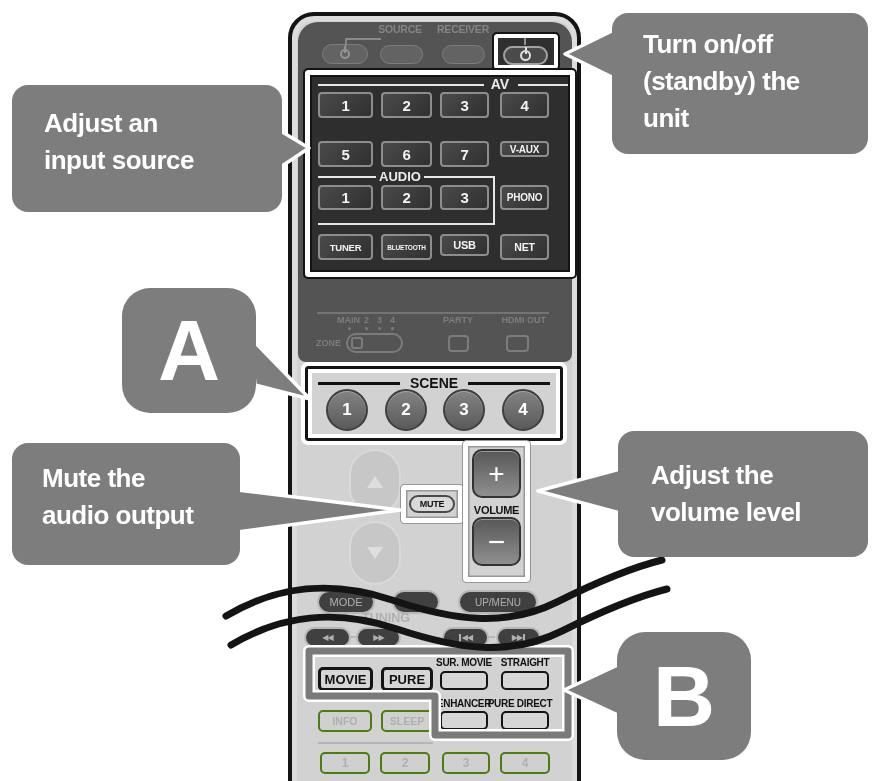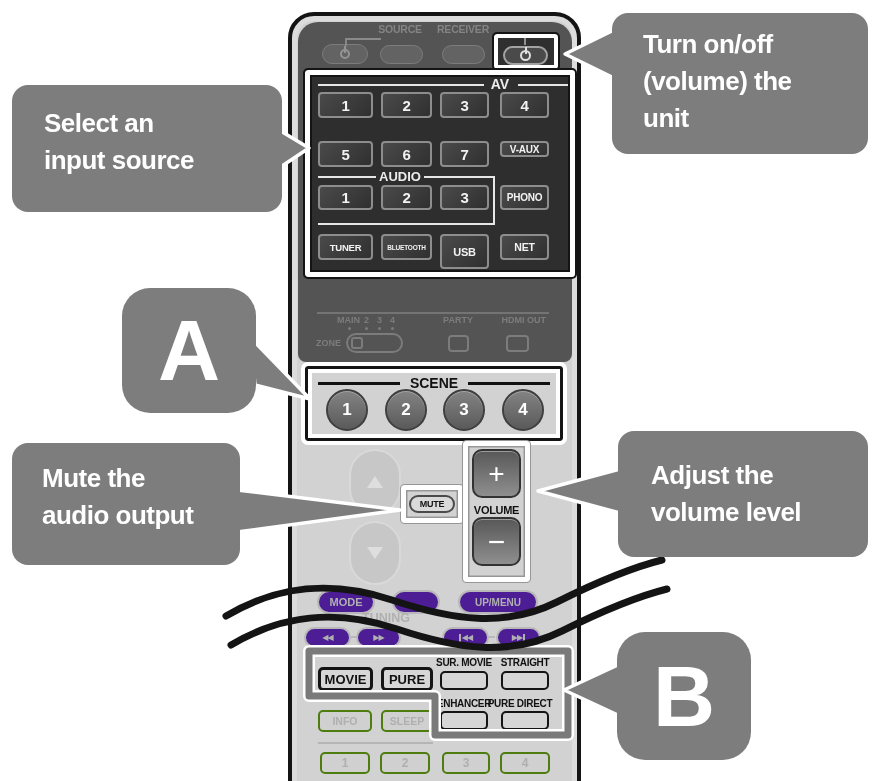--- a/index.html
+++ b/index.html
@@ -65,22 +65,22 @@
     box-shadow: inset 0 1px 0 #9b9b9b; color:#fff;
     display:flex; align-items:center; justify-content:center;
   }
   .mute-oval {
     position:absolute; background:#d9d9d9; border:2px solid #4a4a4a; border-radius:10px;
     color:#111; font-weight:bold; font-size:9px; letter-spacing:-0.2px;
     display:flex; align-items:center; justify-content:center;
   }
 
   
-  .faded-oval { position:absolute; border:2px solid #b8b8b8; border-radius:12px; background:#4c1d95;
-    color:#b0b0b0; font-weight:bold; display:flex; align-items:center; justify-content:center; }
+  .faded-oval { position:absolute; border:2px solid #b8b8b8; border-radius:12px; background:#404040;
+    color:#b0b0b0; font-weight:normal; display:flex; align-items:center; justify-content:center; }
   .faded-rect { position:absolute; border:2px solid #4d7c0f; border-radius:5px; background:#d0d0d0;
     color:#afafaf; font-weight:bold; display:flex; align-items:center; justify-content:center; }
   .faded-lbl  { position:absolute; color:#b0b0b0; font-weight:bold; text-align:center; }
   .skipbar { display:inline-block; width:2px; height:8px; background:#b0b0b0; }
 
   
   .sm-btn { position:absolute; background:#d6d6d6; border:2.5px solid #141414; border-radius:5px;
     color:#111; font-weight:bold; display:flex; align-items:center; justify-content:center; }
   .sm-lbl { position:absolute; color:#111; font-weight:bold; font-size:10px; text-align:center; letter-spacing:-0.3px; white-space:nowrap; }
 
@@ -138,21 +138,21 @@
     <div class="abs" style="left:183px;top:101px;width:2px;height:49px;background:#e6e6e6;"></div>
     <div class="hdr-line" style="left:8px;top:148px;width:177px;"></div>
 
     <div class="btn-dark" style="left:8px;top:110px;width:55px;height:25px;font-size:15px;">1</div>
     <div class="btn-dark" style="left:71px;top:110px;width:51px;height:25px;font-size:15px;">2</div>
     <div class="btn-dark" style="left:130px;top:110px;width:49px;height:25px;font-size:15px;">3</div>
     <div class="btn-dark" style="left:190px;top:110px;width:49px;height:25px;font-size:10px;">PHONO</div>
 
     <div class="btn-dark" style="left:8px;top:159px;width:55px;height:26px;font-size:9.5px;">TUNER</div>
     <div class="btn-dark" style="left:71px;top:159px;width:51px;height:26px;font-size:6.5px;">BLUETOOTH</div>
-    <div class="btn-dark" style="left:130px;top:159px;width:49px;height:35px;font-size:11px;">USB</div>
+    <div class="btn-dark" style="left:130px;top:159px;width:49px;height:22px;font-size:11px;">USB</div>
     <div class="btn-dark" style="left:190px;top:159px;width:49px;height:26px;font-size:10.5px;">NET</div>
   </div>
 
   <div class="abs" style="left:317px;top:312px;width:232px;height:1.5px;background:#747474;"></div>
   <span class="abs zone-txt" style="left:337px;top:315px;">MAIN</span>
   <span class="abs zone-txt" style="left:364px;top:315px;">2</span>
   <span class="abs zone-txt" style="left:377px;top:315px;">3</span>
   <span class="abs zone-txt" style="left:390px;top:315px;">4</span>
   <div class="abs" style="left:348px;top:327px;width:3px;height:3px;border-radius:50%;background:#7c7c7c;"></div>
   <div class="abs" style="left:365px;top:327px;width:3px;height:3px;border-radius:50%;background:#7c7c7c;"></div>
@@ -252,25 +252,25 @@
       <polygon points="279,130 309,148 279,168"></polygon>
       <polygon points="250,337 310,399 255,385"></polygon>
       <polygon points="237,490 400,510 237,532"></polygon>
       <polygon points="620,469 538,491 620,513"></polygon>
       <polygon points="620,664 564,690 620,716"></polygon>
     </g>
   </svg>
 
   <div class="bubble" style="left:612px;top:13px;width:256px;height:141px;padding:13px 0 0 31px;">
     <div class="line">Turn on/off</div>
-    <div class="line">(volume) the</div>
+    <div class="line">(standby) the</div>
     <div class="line">unit</div>
   </div>
   <div class="bubble" style="left:12px;top:85px;width:270px;height:127px;padding:20px 0 0 32px;">
-    <div class="line">Select an</div>
+    <div class="line">Adjust an</div>
     <div class="line">input source</div>
   </div>
   <div class="badge" style="left:122px;top:288px;width:134px;height:125px;">A</div>
   <div class="bubble" style="left:12px;top:443px;width:228px;height:122px;padding:17px 0 0 30px;">
     <div class="line">Mute the</div>
     <div class="line">audio output</div>
   </div>
   <div class="bubble" style="left:618px;top:431px;width:250px;height:126px;padding:26px 0 0 33px;">
     <div class="line">Adjust the</div>
     <div class="line">volume level</div>

